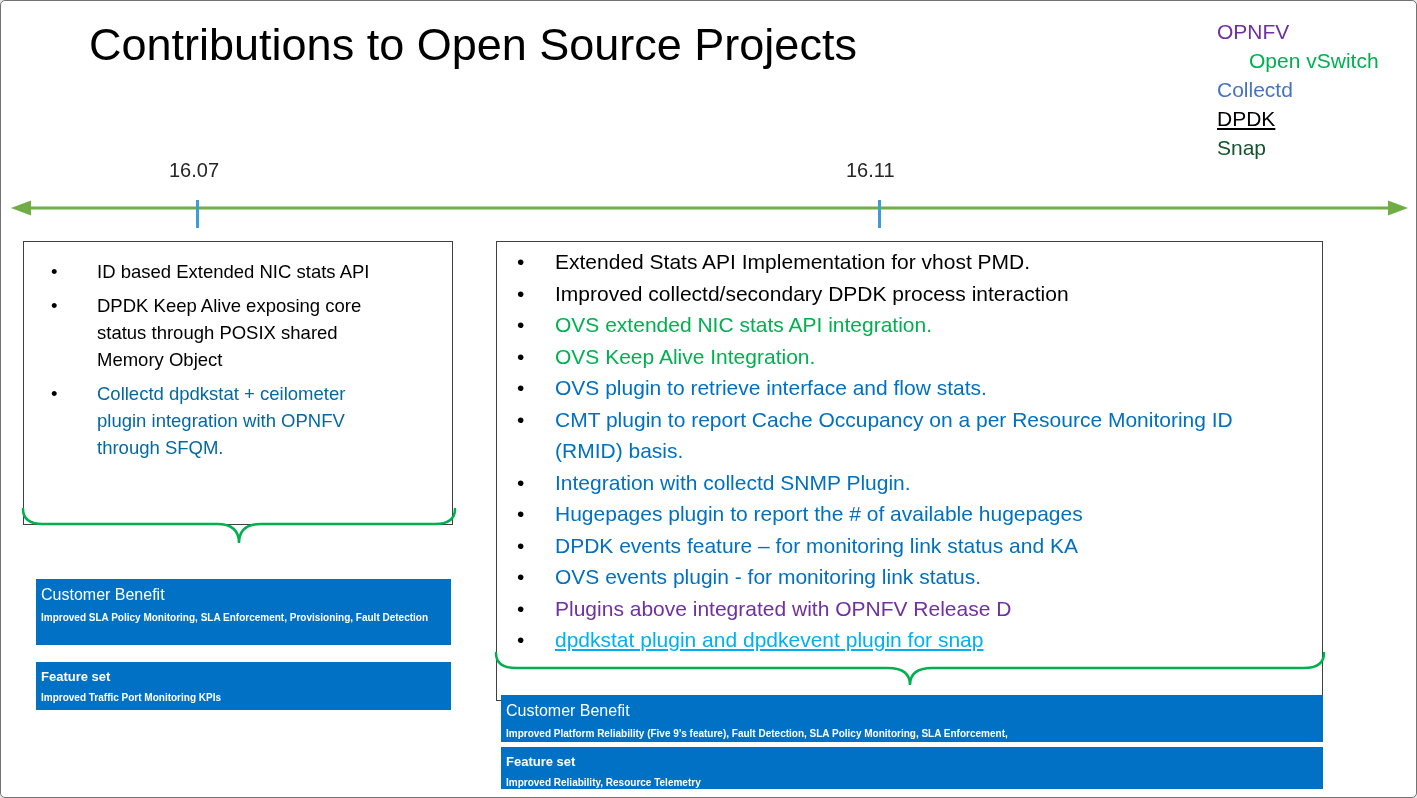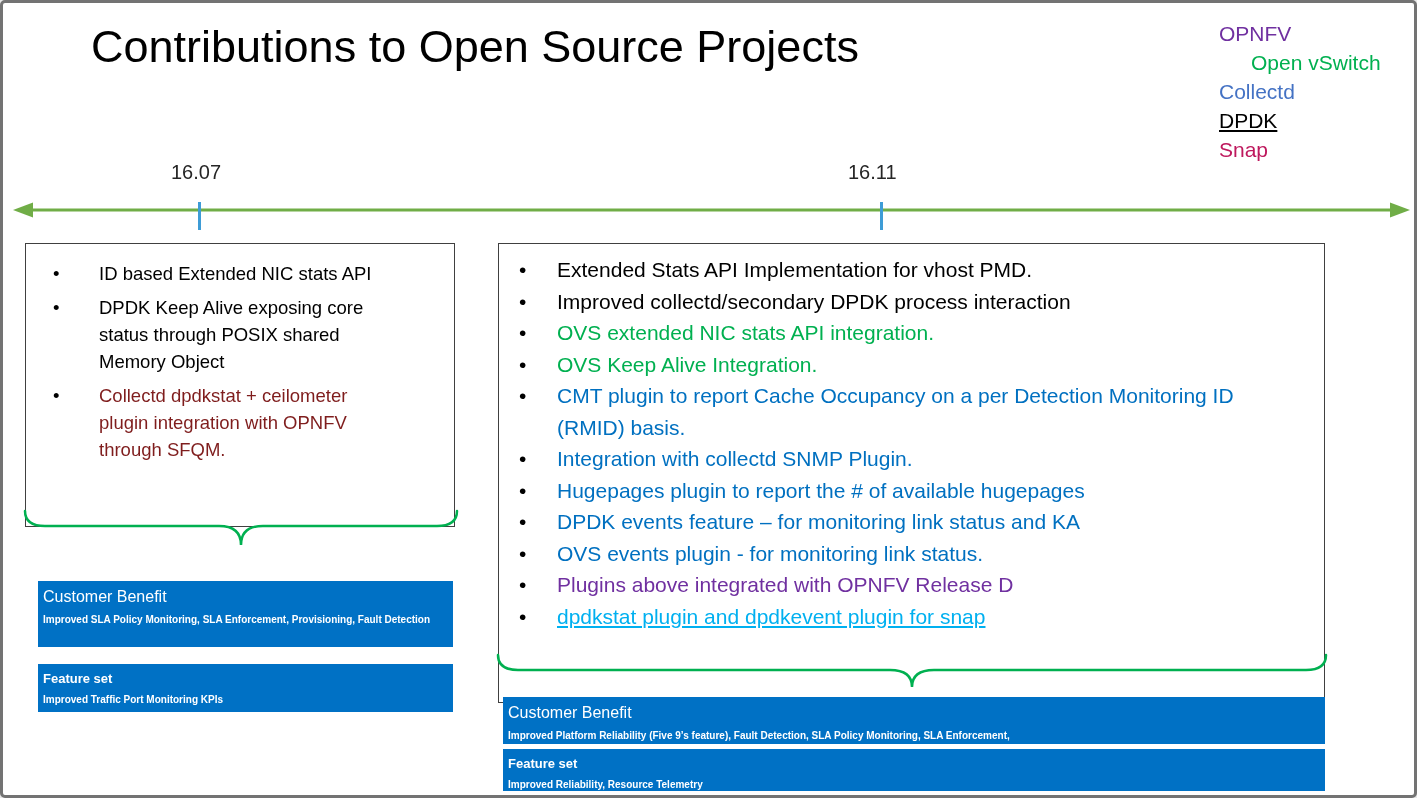--- a/index.html
+++ b/index.html
@@ -1,20 +1,20 @@
 <!DOCTYPE html>
 <html><head>
 <meta charset="utf-8">
 <style>
   html,body{margin:0;padding:0;background:#e8e8e8;}
   .slide{
     position:relative;
     width:1417px;height:798px;
     background:#ffffff;
-    border:3px solid #737373;
+    border:1px solid #737373;
     border-radius:5px;
     box-sizing:border-box;
     font-family:"Liberation Sans","DejaVu Sans",sans-serif;
     overflow:hidden;
   }
   .title{
     position:absolute;left:88px;top:18px;margin:0;
     font-size:45px;font-weight:400;color:#000;line-height:1.15;
   }
   ul.legend{
@@ -33,21 +33,21 @@
   .box{
     position:absolute;background:#fff;border:1px solid #404040;
     box-sizing:border-box;
   }
   .box ul{list-style:none;margin:0;padding:0;}
   .box li{position:relative;color:#000;}
   .box li::before{content:"\2022";position:absolute;color:#000;}
   .left-box{left:22px;top:240px;width:430px;height:284px;padding-top:16px;}
   .left-box li{font-size:18.5px;line-height:27px;padding-left:73px;padding-right:62px;margin-bottom:7px;}
   .left-box li::before{left:27px;}
-  .right-box{left:495px;top:240px;width:827px;height:460px;padding-top:10px;}
+  .right-box{left:495px;top:240px;width:827px;height:460px;padding-top:4px;}
   .right-box li{font-size:21px;line-height:31.5px;padding-left:58px;padding-right:85px;}
   .right-box li::before{left:20px;}
   
   .brace{position:absolute;}
   .brace-left{left:20px;top:506px;}
   .brace-right{left:493px;top:650px;}
   
   .bar{
     position:absolute;color:#fff;box-sizing:border-box;
     padding:6px 5px;overflow:hidden;
@@ -65,48 +65,49 @@
 
 <div class="slide">
 
   <h1 class="title">Contributions to Open Source Projects</h1>
 
   <ul class="legend">
       <li style="color: rgb(112, 48, 160);">OPNFV</li>
       <li style="color: rgb(0, 176, 80); margin-left: 32px;">Open vSwitch</li>
       <li style="color: rgb(68, 114, 196);">Collectd</li>
       <li style="color: rgb(0, 0, 0); text-decoration: underline;">DPDK</li>
-      <li style="color: #be185d;">Snap</li>
+      <li style="color: #14532d;">Snap</li>
     </ul>
 
   <svg class="timeline-svg" width="1417" height="36">
     <line x1="30" y1="17" x2="1388" y2="17" stroke-width="3" stroke="#70AD47"></line>
     <polygon points="10,17 30,9.5 30,24.5" fill="#70AD47"></polygon>
     <polygon points="1407,17 1387,9.5 1387,24.5" fill="#70AD47"></polygon>
   </svg>
   <div class="tick tick-1" style="background: rgb(62, 156, 214);"></div>
   <div class="tick tick-2" style="background: rgb(62, 156, 214);"></div>
   <div class="milestone-label m1">16.07</div>
   <div class="milestone-label m2">16.11</div>
 
   <div class="box left-box">
     <ul>
         <li style="color: rgb(0, 0, 0);">ID based Extended NIC stats API</li>
         <li style="color: rgb(0, 0, 0);">DPDK Keep Alive exposing core status through POSIX shared Memory Object</li>
-        <li style="color: #7f1d1d;">Collectd dpdkstat + ceilometer plugin integration with OPNFV through SFQM.</li>
+        <li style="color: #0369a1;">Collectd dpdkstat + ceilometer plugin integration with OPNFV through SFQM.</li>
       </ul>
   </div>
 
   <div class="box right-box">
     <ul>
         <li style="color: rgb(0, 0, 0);">Extended Stats API Implementation for vhost PMD.</li>
         <li style="color: rgb(0, 0, 0);">Improved collectd/secondary DPDK process interaction</li>
         <li style="color: rgb(0, 176, 80);">OVS extended NIC stats API integration.</li>
         <li style="color: rgb(0, 176, 80);">OVS Keep Alive Integration.</li>
-        <li style="color: rgb(0, 112, 192);">CMT plugin to report Cache Occupancy on a per Detection Monitoring ID (RMID) basis.</li>
+        <li style="color: rgb(0, 112, 192);">OVS plugin to retrieve interface and flow stats.</li>
+        <li style="color: rgb(0, 112, 192);">CMT plugin to report Cache Occupancy on a per Resource Monitoring ID (RMID) basis.</li>
         <li style="color: rgb(0, 112, 192);">Integration with collectd SNMP Plugin.</li>
         <li style="color: rgb(0, 112, 192);">Hugepages plugin to report the # of available hugepages</li>
         <li style="color: rgb(0, 112, 192);">DPDK events feature – for monitoring link status and KA</li>
         <li style="color: rgb(0, 112, 192);">OVS events plugin - for monitoring link status.</li>
         <li style="color: rgb(112, 48, 160);">Plugins above integrated with OPNFV Release D</li>
         <li style="color: rgb(0, 176, 240); text-decoration: underline;">dpdkstat plugin and dpdkevent plugin for snap</li>
       </ul>
   </div>
 
   <svg class="brace brace-left" width="436" height="40">

